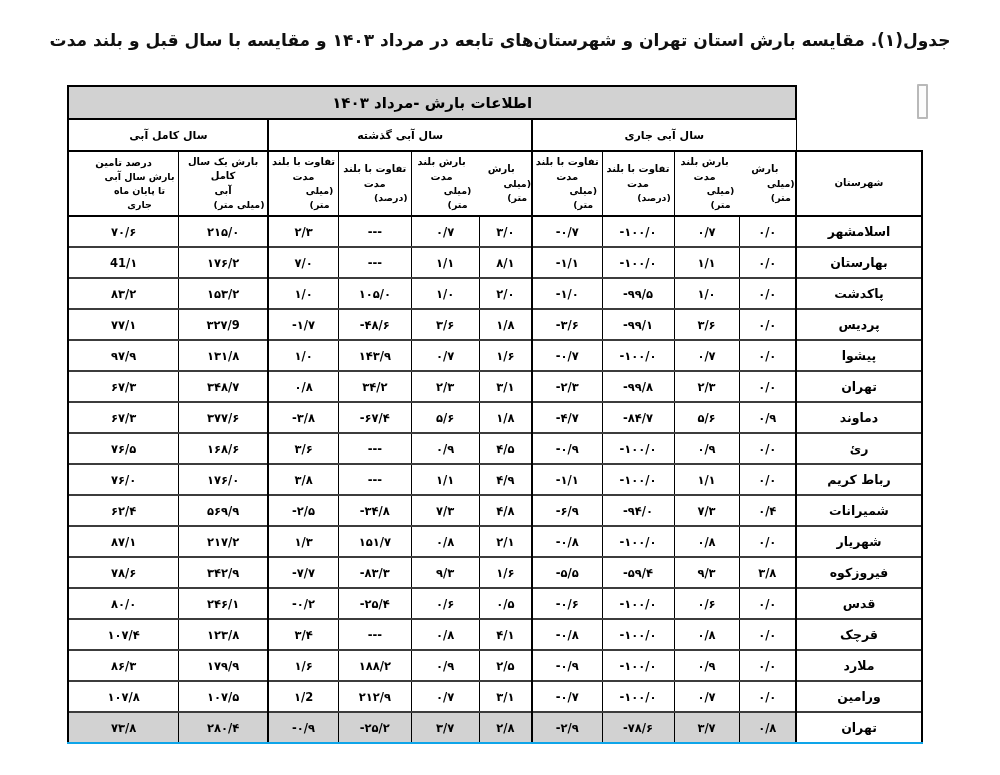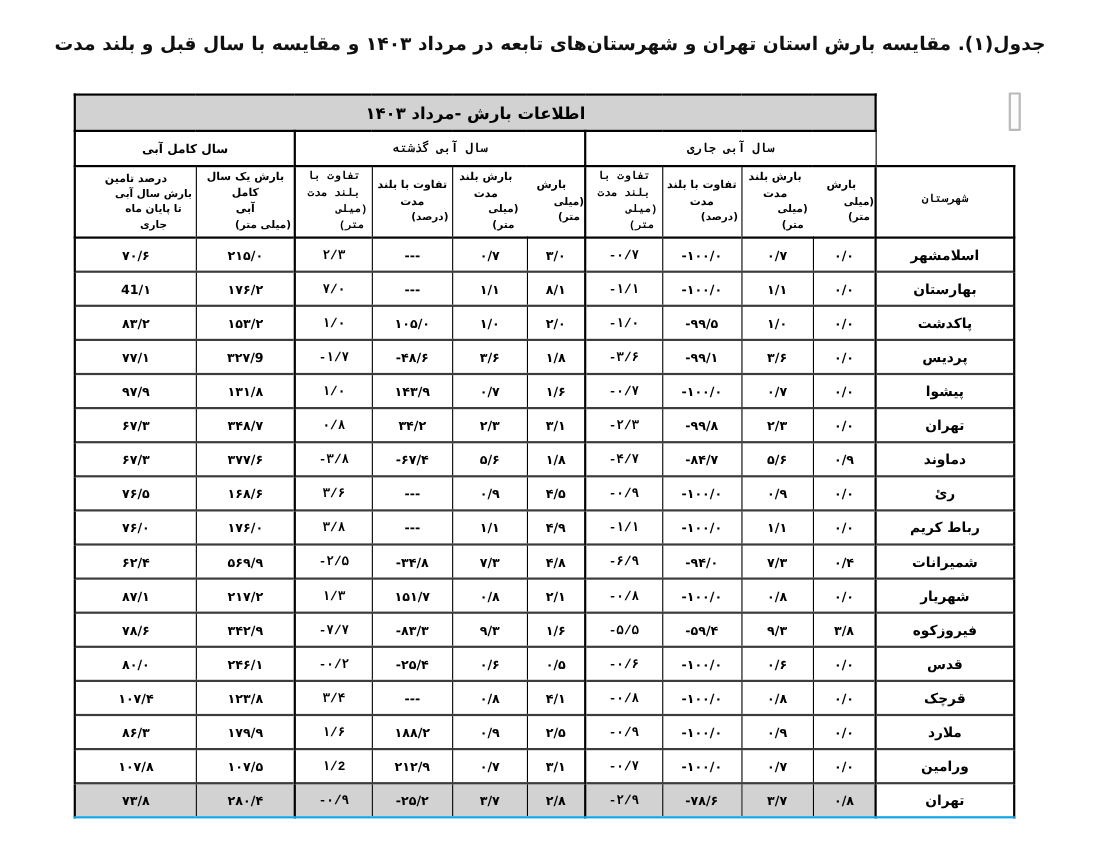--- a/index.html
+++ b/index.html
@@ -28,21 +28,21 @@
     border-top-width:2px !important;border-left-width:2px !important;border-right-width:2px !important;
     border-bottom:2px solid #000 !important;
   }
   .group-row th{height:30px;font-size:11px;background:#fff;border-bottom:2px solid #000;}
   .colhead-row th{height:63px;font-size:10px;line-height:1.45;background:#fff;border-bottom:2px solid #000;}
   .unit{display:block;font-size:9.5px;margin-left:32px;}
   .city-head{
     background:#d2d2d2;font-size:13.5px;
     border-top-width:2px !important;border-right-width:2px !important;
   }
-  .gb{border-left-width:2px !important;font-family:Liberation Mono, monospace;}
+  .gb{border-left-width:2px !important;}
   .edge-left{border-left-width:2px !important;}
   .merged-pair{display:flex;flex-direction:row;justify-content:space-around;align-items:center;}
   .merged-pair .stack{line-height:1.45;}
   .data-row{border-top:2px solid #3c3c3c;}
   .data-row td{height:29px;}
   .data-row .city{font-size:12.5px;background:#fff;border-right-width:2px !important;border-left-width:2px !important;}
   .num{
     direction:ltr;unicode-bidi:embed;font-size:11.5px;background:#fff;
   }
   tr.total td{background:#d2d2d2;border-bottom:2px solid #0ea5e9;}

